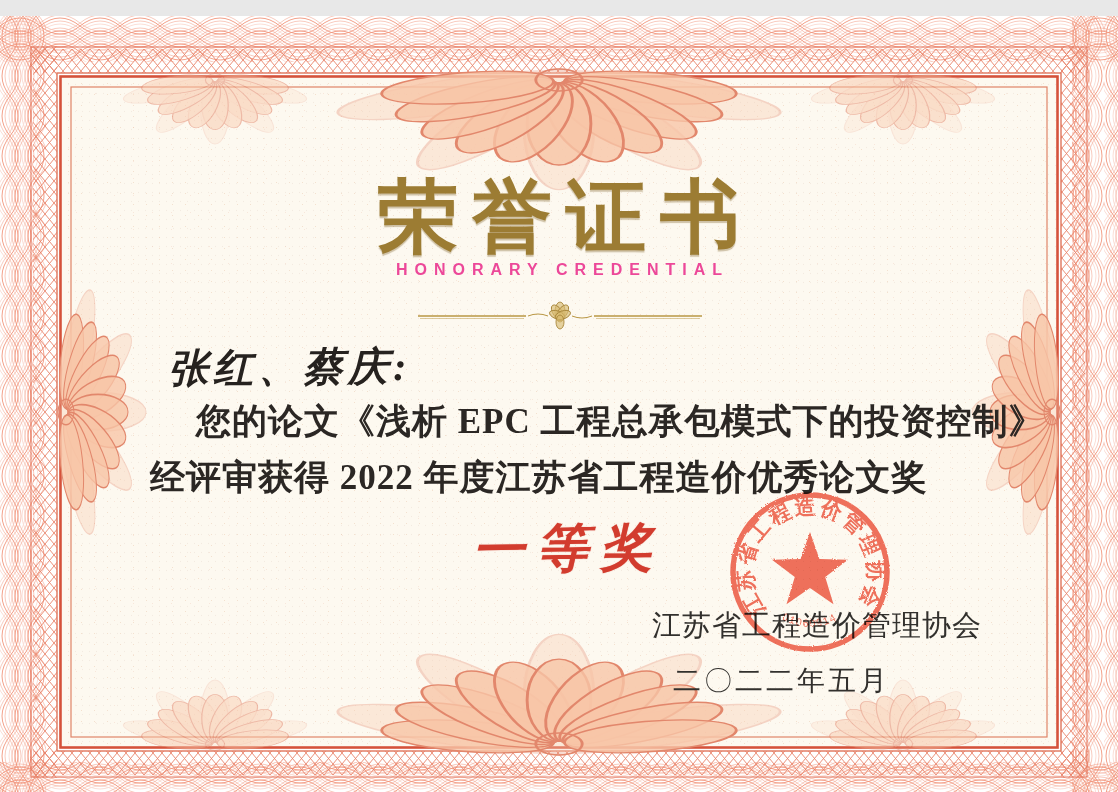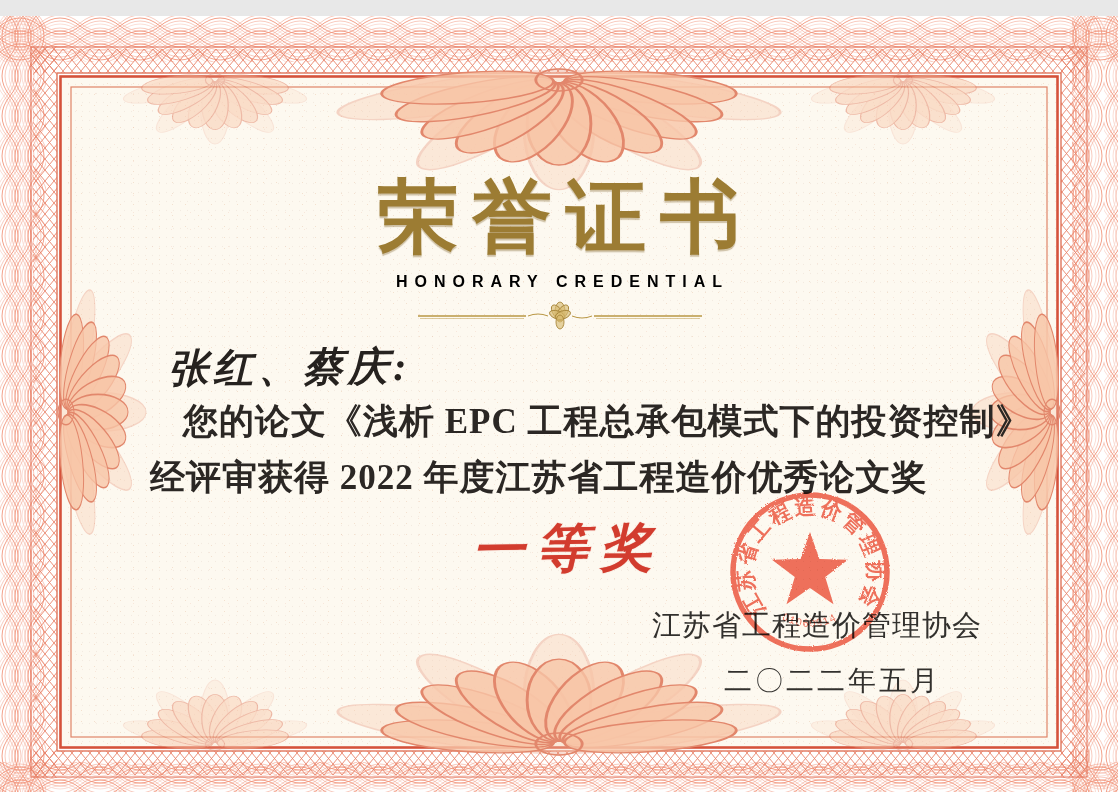--- a/index.html
+++ b/index.html
@@ -21,39 +21,39 @@
   }
   svg.border-art{position:absolute;left:0;top:0;pointer-events:none;}
   .txt{position:absolute;white-space:nowrap;}
   .title{
     left:0;right:0;top:148px;text-align:center;
     font-size:80px;font-weight:900;color:#9c7c33;
     letter-spacing:14px;text-indent:14px;
     text-shadow:0 2px 1px rgba(120,90,30,.35);
   }
   .subtitle{
-    left:0;right:0;top:257px;text-align:center;
+    left:0;right:0;top:245px;text-align:center;
     font-family:"Liberation Sans","DejaVu Sans",sans-serif;
-    font-size:16px;font-weight:bold;color:#000000;
+    font-size:16px;font-weight:bold;color:#ec4899;
     letter-spacing:7px;text-indent:7px;
   }
   .divider{position:absolute;left:410px;top:283px;}
   .recipients{
     left:168px;top:324px;font-size:40px;font-weight:bold;color:#26221f;
     font-style:italic;letter-spacing:5px;transform:rotate(-.6deg);
   }
-  .body1{left:183px;top:382px;font-size:35px;font-weight:bold;color:#2b2724;letter-spacing:1px;}
+  .body1{left:196px;top:382px;font-size:35px;font-weight:bold;color:#2b2724;letter-spacing:1px;}
   .body2{left:150px;top:438px;font-size:35px;font-weight:bold;color:#2b2724;letter-spacing:1px;}
   .award{
     left:472px;top:498px;font-size:52px;font-weight:900;color:#d23c2e;
     font-style:italic;letter-spacing:12px;transform:rotate(-1deg);
     text-shadow:0 0 1px rgba(210,60,45,.6);
   }
   .issuer{left:652px;top:590px;font-size:29px;color:#32302d;letter-spacing:1px;}
-  .date{left:724px;top:646px;font-size:28px;color:#32302d;letter-spacing:3px;}
+  .date{left:673px;top:646px;font-size:28px;color:#32302d;letter-spacing:3px;}
   .seal{position:absolute;left:723px;top:469px;mix-blend-mode:multiply;opacity:.93;}
 </style>
 </head>
 <body>
 
 <div class="stage">
 
   <div class="paper"></div>
 
   <svg class="border-art" width="1118" height="792" viewBox="0 0 1118 792">

